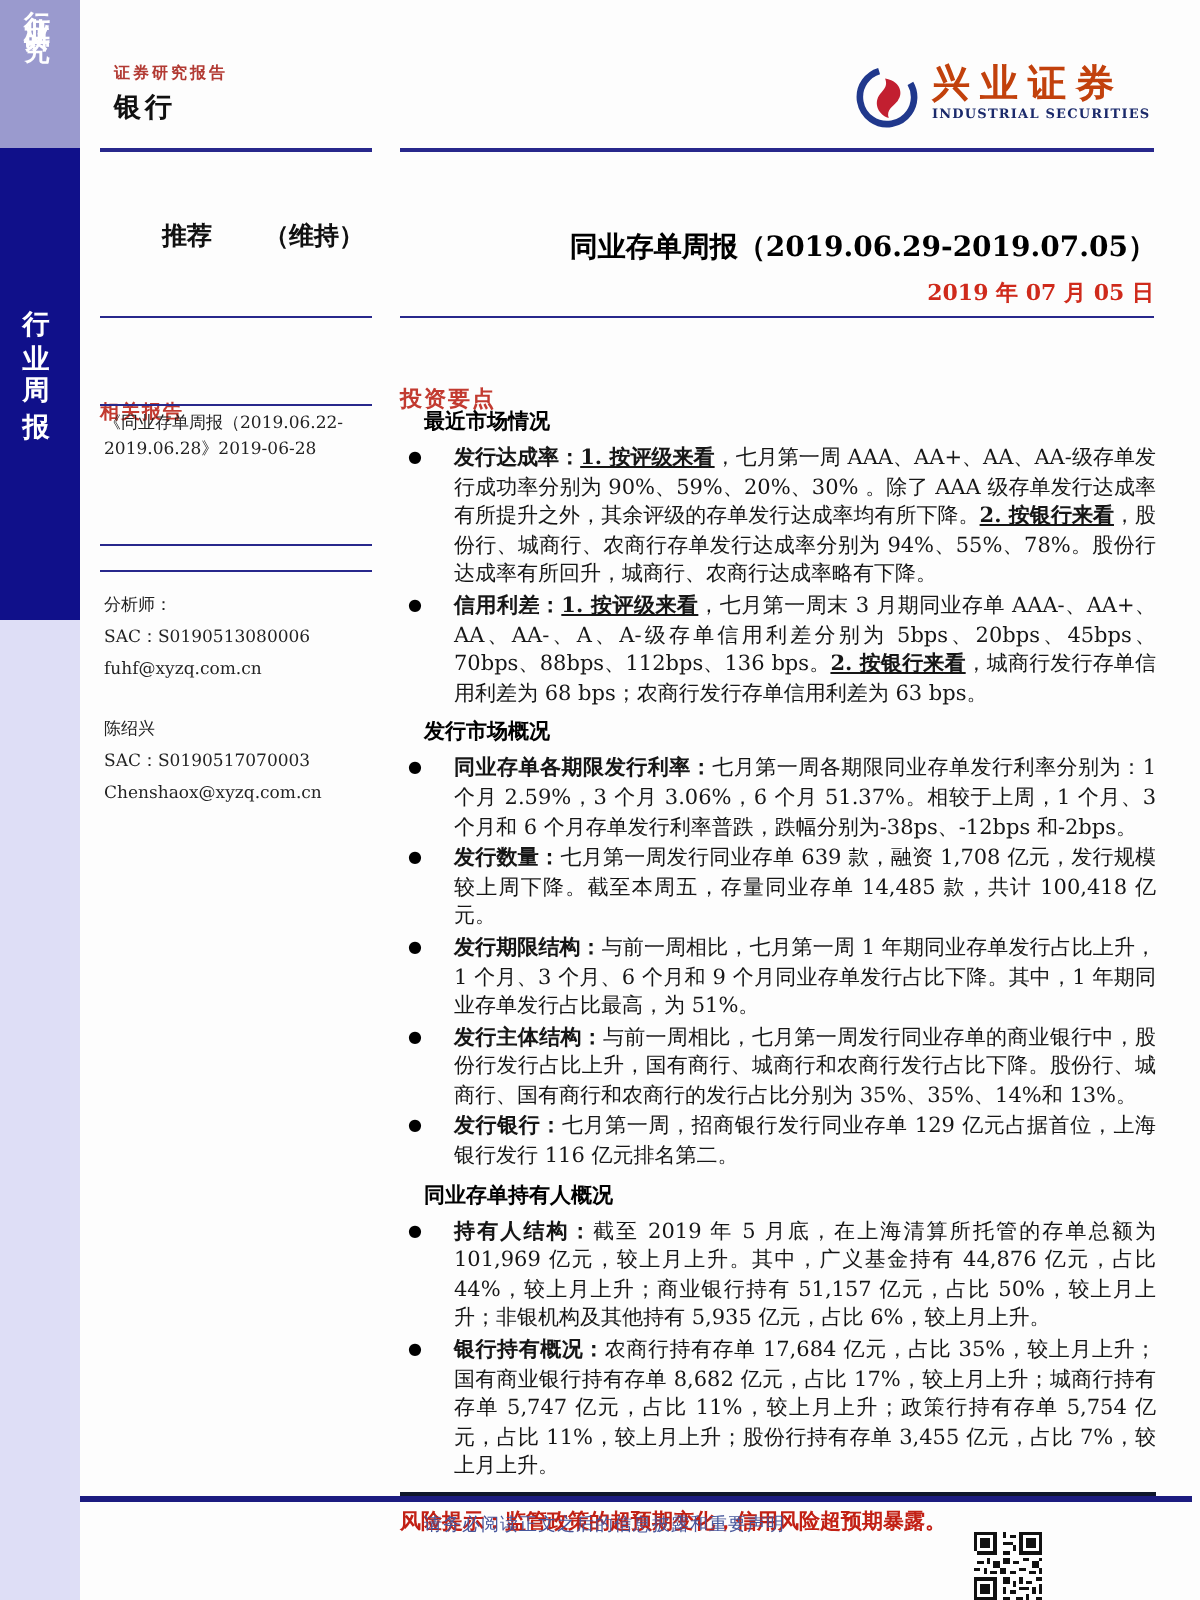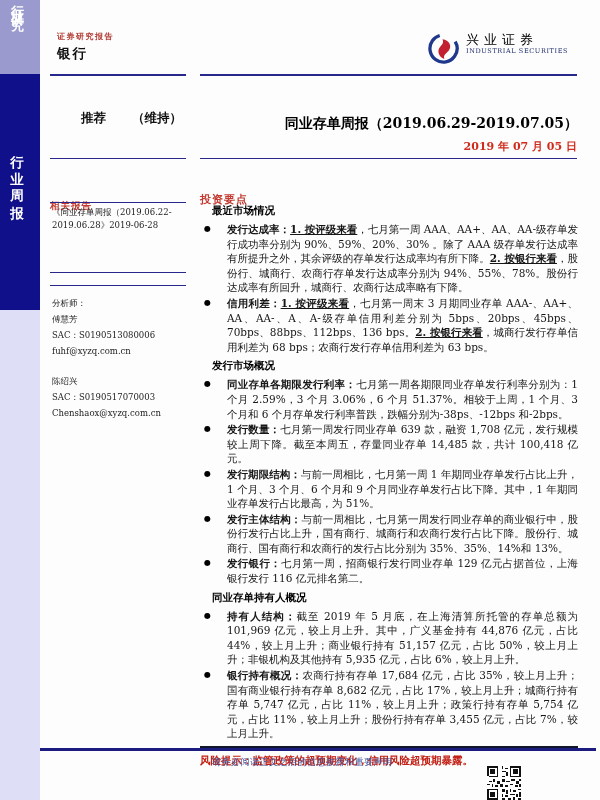--- a/index.html
+++ b/index.html
@@ -32,22 +32,22 @@
 
   .rule { border-top:2px solid #28288c; height:0; }
   .rule-thin { border-top:1px solid #28288c; height:0; }
   .rule-top-left { left:10px; top:74px; width:136px; }
   .rule-top-right { left:160px; top:74px; width:377px; }
   .rule-mid-left { left:10px; top:158px; width:136px; border-top-width:1.5px; }
   .rule-mid-right { left:160px; top:158px; width:377px; border-top-width:1.5px; }
 
   .brand { left:388px; top:33px; display:flex; align-items:flex-start; gap:7px; }
   .brand-icon { width:31px; height:31px; }
-  .brand-cn { font-size:13px; font-weight:normal; color:#000000; letter-spacing:5px; line-height:1.05; white-space:nowrap; }
-  .brand-en { font-size:6.5px; font-weight:normal; color:#1b2a6b; letter-spacing:0.6px; white-space:nowrap; }
+  .brand-cn { font-size:19px; font-weight:bold; color:#c2410c; letter-spacing:5px; line-height:1.05; white-space:nowrap; }
+  .brand-en { font-size:6.5px; font-weight:bold; color:#1b2a6b; letter-spacing:0.6px; white-space:nowrap; }
 
   .report-title { left:160px; top:97px; width:378px; text-align:right; font-size:14px; font-weight:bold; color:#000;margin-top:18px; }
   .rating-row { left:41px; top:110px; font-size:12.5px; font-weight:bold; color:#111; }
   .rating-status { margin-left:26px; }
   .report-date { left:160px; top:139px; width:377px; text-align:right; font-size:11px; font-weight:bold; color:#cf2a1b; }
 
   
   .related-title { left:10px; top:200px; font-size:9.5px; font-weight:bold; color:#c23a30; letter-spacing:1px; }
   .related-rule { left:10px; top:202px; width:136px; }
   .related-item { left:12px; top:206px; width:134px; font-size:8.5px; line-height:1.55; color:#222; }
@@ -117,21 +117,20 @@
     <div class="abs rule rule-mid-right"></div>
 
     <div class="abs related-title">相关报告</div>
     <div class="abs rule-thin related-rule"></div>
     <div class="abs related-item">《同业存单周报（2019.06.22-2019.06.28》2019-06-28</div>
     <div class="abs rule-thin ana-rule1"></div>
     <div class="abs rule-thin ana-rule2"></div>
 
     <div class="abs analysts">
       <div>分析师：</div>
-      <div>傅慧芳</div>
       <div>SAC：S0190513080006</div>
       <div>fuhf@xyzq.com.cn</div>
       <div class="analyst-gap"></div>
       <div>陈绍兴</div>
       <div>SAC：S0190517070003</div>
       <div>Chenshaox@xyzq.com.cn</div>
     </div>
 
     <div class="abs summary-title">投资要点</div>
     <div class="abs main-flow" id="main-flow">

